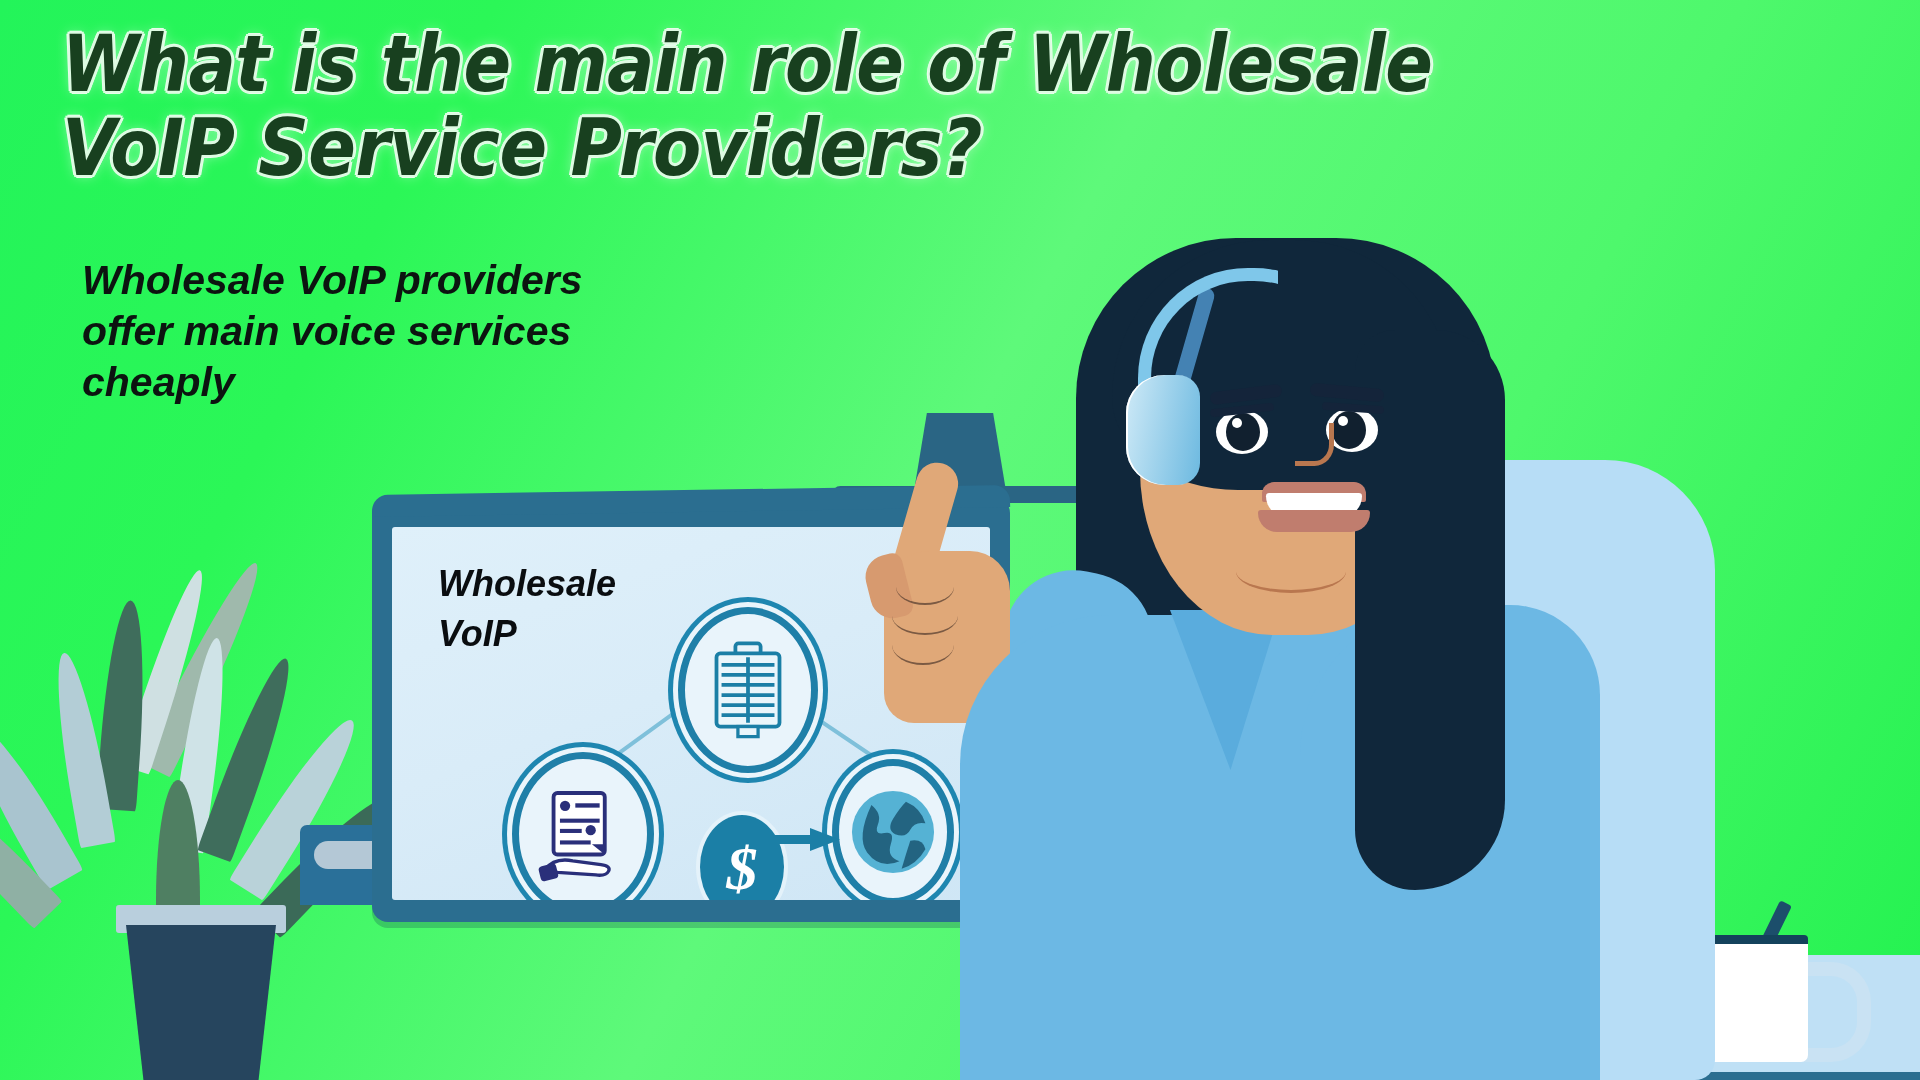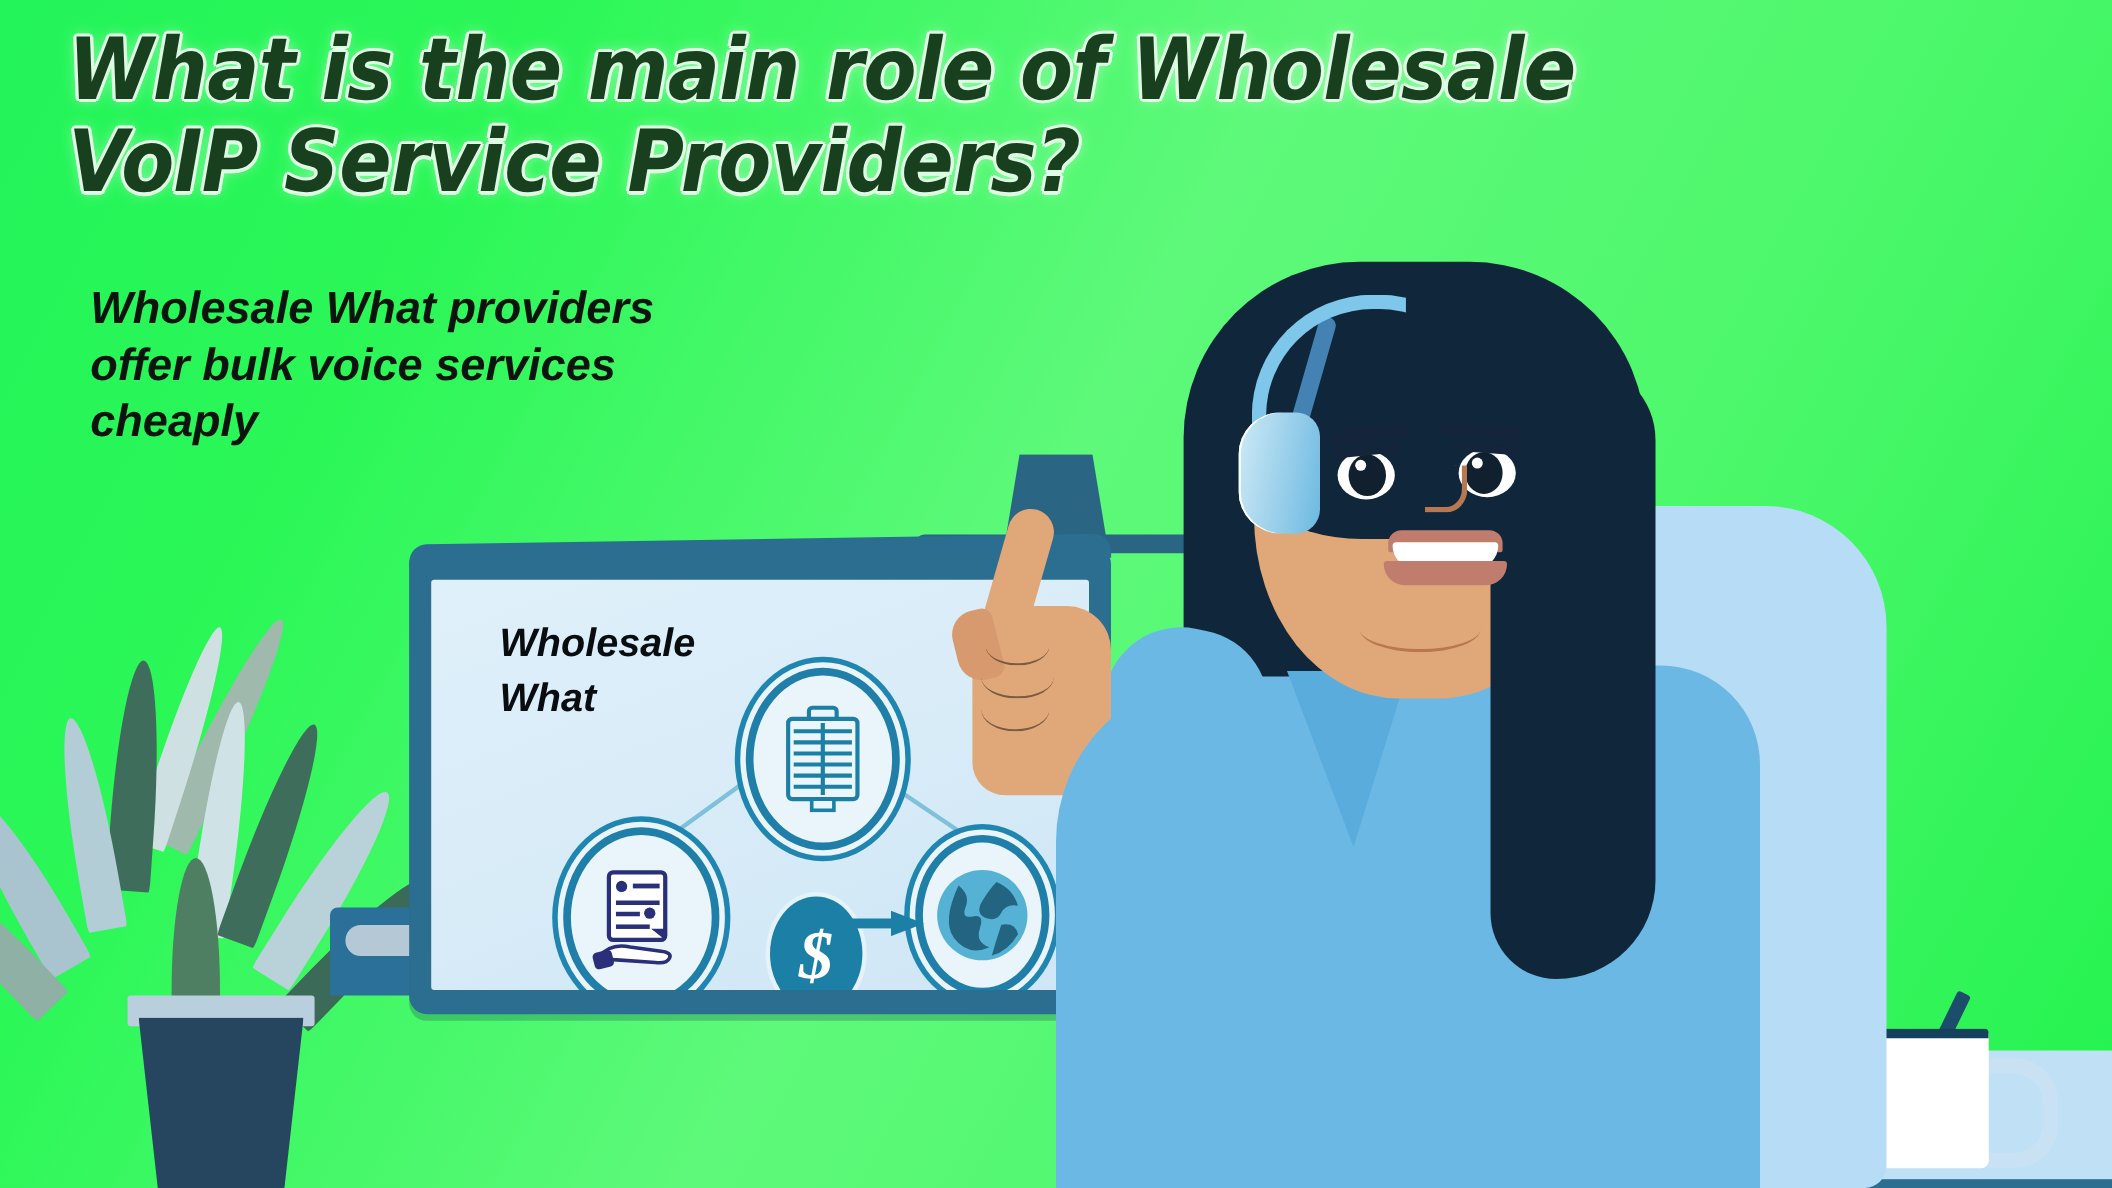--- a/index.html
+++ b/index.html
@@ -60,21 +60,21 @@
     content:"";position:absolute;left:0;right:0;top:-7px;height:22px;
     background:#2b6e90;border-radius:16px 16px 0 0;
     transform:rotate(-0.9deg);
   }
   #screen{
     position:absolute;left:20px;top:30px;right:20px;bottom:22px;
     background:linear-gradient(160deg,#dff0fa 0%,#d9ecf8 45%,#cfe6f5 100%);
     border-radius:3px;overflow:hidden;
   }
   #screen-title{
-    position:absolute;left:62px;top:32px;
+    position:absolute;left:46px;top:32px;
     font-size:36px;font-weight:700;line-height:1.38;color:#0a0d10;
   }
   #neck{
     position:absolute;left:calc(50% - 46px);top:413px;width:92px;height:78px;
     background:#2a6584;clip-path:polygon(14% 0%,86% 0%,100% 100%,0% 100%);
   }
   #base{
     position:absolute;left:calc(50% - 128px);top:486px;width:256px;height:17px;
     background:#2a6584;border-radius:9px;
   }
@@ -228,21 +228,21 @@
 </style>
 </head>
 <body>
 
 <div id="stage">
 
   <div class="speck" style="left:1185px;top:400px;width:8px;height:30px;transform:rotate(18deg)"></div>
   <div class="speck" style="left:1214px;top:430px;width:5px;height:16px;"></div>
 
   <div id="headline">What is the main role of Wholesale VoIP Service Providers?</div>
-  <div id="subhead">Wholesale What providers offer bulk voice services cheaply</div>
+  <div id="subhead">Wholesale VoIP providers offer main voice services cheaply</div>
 
   <div id="plant">
     <div class="leaf" style="left:118px;top:0px;width:34px;height:230px;background:#9fb9ac;transform:rotate(26deg)"></div>
     <div class="leaf" style="left:100px;top:20px;width:30px;height:210px;background:#cfe0e2;transform:rotate(18deg)"></div>
     <div class="leaf" style="left:76px;top:60px;width:40px;height:210px;background:#3f6d5c;transform:rotate(4deg)"></div>
     <div class="leaf" style="left:60px;top:110px;width:36px;height:195px;background:#b3cdd6;transform:rotate(-10deg)"></div>
     <div class="leaf" style="left:24px;top:160px;width:42px;height:180px;background:#a9c4cf;transform:rotate(-30deg)"></div>
     <div class="leaf" style="left:8px;top:205px;width:40px;height:170px;background:#8fb0a4;transform:rotate(-44deg)"></div>
     <div class="leaf" style="left:150px;top:96px;width:34px;height:215px;background:#cfe3e7;transform:rotate(8deg)"></div>
     <div class="leaf" style="left:176px;top:106px;width:36px;height:210px;background:#3f6d5c;transform:rotate(20deg)"></div>
@@ -264,21 +264,21 @@
   </div>
   <div id="neck"></div>
   <div id="base"></div>
 
   <div id="monitor">
     <div id="bezel"></div>
     <div id="screen">
 
       <div id="screen-title">
         <div>Wholesale</div>
-        <div>What</div>
+        <div>VoIP</div>
       </div>
 
       <div class="link" style="left:216px;top:232px;width:115px;transform:rotate(-36deg)"></div>
       <div class="link" style="left:381px;top:160px;width:120px;transform:rotate(34deg)"></div>
 
       <div class="node node-ring" style="left:120px;top:225px;width:128px;height:150px;">
         <svg viewBox="0 0 100 100" width="100%" height="100%">
           <rect x="27" y="18" width="40" height="48" rx="3" fill="#fff" stroke="#2a2f7a" stroke-width="3"></rect>
           <circle cx="36" cy="28" r="4" fill="#2a2f7a"></circle>
           <rect x="44" y="26" width="19" height="3.4" fill="#2a2f7a"></rect>

